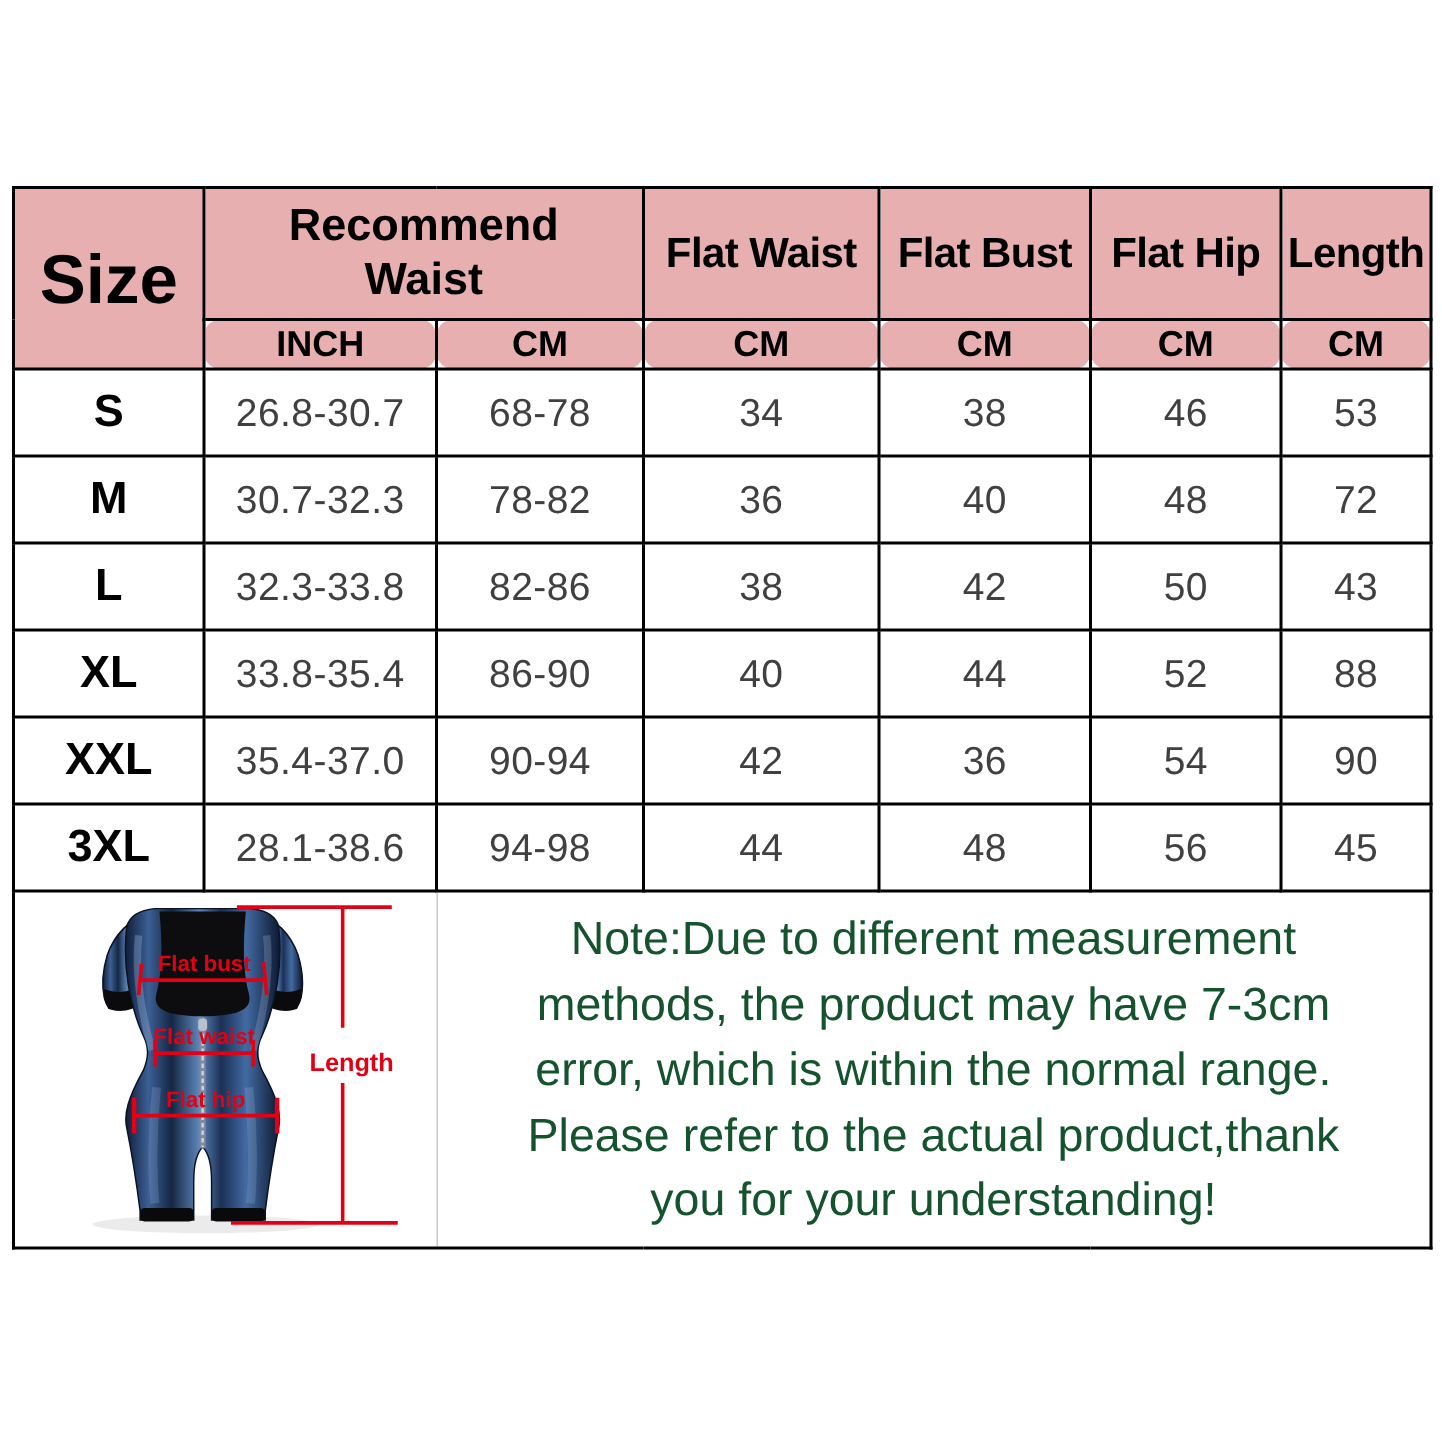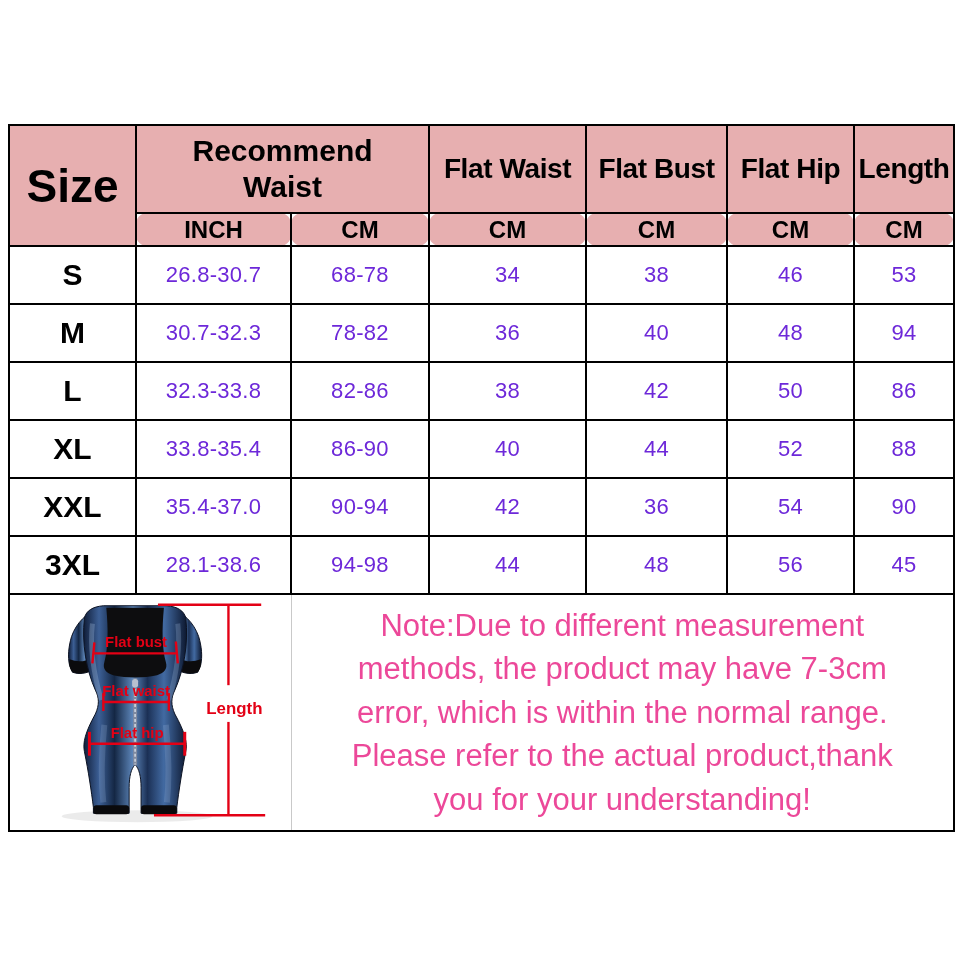--- a/index.html
+++ b/index.html
@@ -18,29 +18,29 @@
   .hd{background:#e7afb0;}
   .r-head td{height:86px;}
   .r-unit td{height:31px;border-radius:11px;}
   .r-data td{height:56px;}
   .r-bottom td{height:233px;}
   .size-hd{font-size:46px;font-weight:bold;}
   .rec-hd span{display:block;font-size:30px;font-weight:bold;white-space:pre-line;line-height:1.2;}
   .m-hd{font-size:28px;font-weight:bold;letter-spacing:-0.4px;}
   .unit-cell{font-size:24px;font-weight:bold;}
   .sz-cell{font-size:30px;font-weight:bold;}
-  .num-cell{font-size:22px;font-weight:400;color:#6d28d9;letter-spacing:0.3px;margin-left:46px;}
+  .num-cell{font-size:26px;font-weight:400;color:#404040;letter-spacing:0.3px;margin-left:46px;}
   .diagram-cell{
     border-right:1px solid #c9c9c9 !important;
     vertical-align:top;background:#fff;
   }
   .note-cell{
     border-left:1px solid #c9c9c9 !important;
     text-align:left;vertical-align:top;
-    padding:9px 0 0 11px;font-size:31px;line-height:43.5px;color:#ec4899;
+    padding:9px 0 0 11px;font-size:31px;line-height:43.5px;color:#14532d;
   }
   .note-line{white-space:nowrap;}
   svg .ann-label{font-family:"Liberation Sans",sans-serif;font-weight:bold;}
 </style>
 </head>
 <body>
 
 <div class="page">
   <table class="chart">
     <colgroup>
@@ -94,30 +94,30 @@
       <td class="num-cell"><span>46</span></td>
       <td class="num-cell"><span>53</span></td>
     </tr>
     <tr class="r-data">
       <td class="sz-cell"><span>M</span></td>
       <td class="num-cell"><span>30.7-32.3</span></td>
       <td class="num-cell"><span>78-82</span></td>
       <td class="num-cell"><span>36</span></td>
       <td class="num-cell"><span>40</span></td>
       <td class="num-cell"><span>48</span></td>
-      <td class="num-cell"><span>94</span></td>
+      <td class="num-cell"><span>72</span></td>
     </tr>
     <tr class="r-data">
       <td class="sz-cell"><span>L</span></td>
       <td class="num-cell"><span>32.3-33.8</span></td>
       <td class="num-cell"><span>82-86</span></td>
       <td class="num-cell"><span>38</span></td>
       <td class="num-cell"><span>42</span></td>
       <td class="num-cell"><span>50</span></td>
-      <td class="num-cell"><span>86</span></td>
+      <td class="num-cell"><span>43</span></td>
     </tr>
     <tr class="r-data">
       <td class="sz-cell"><span>XL</span></td>
       <td class="num-cell"><span>33.8-35.4</span></td>
       <td class="num-cell"><span>86-90</span></td>
       <td class="num-cell"><span>40</span></td>
       <td class="num-cell"><span>44</span></td>
       <td class="num-cell"><span>52</span></td>
       <td class="num-cell"><span>88</span></td>
     </tr>

